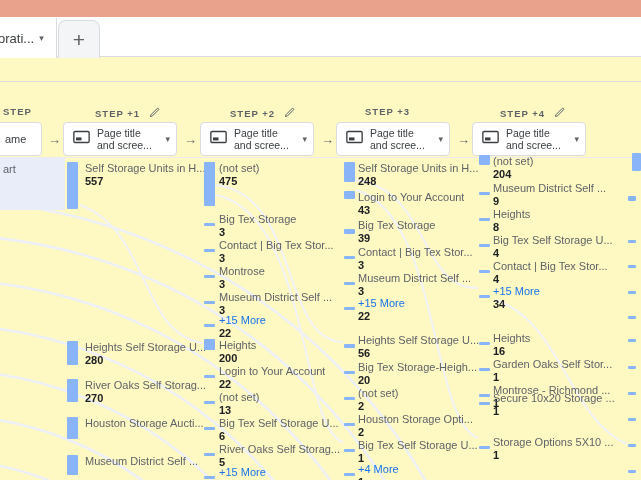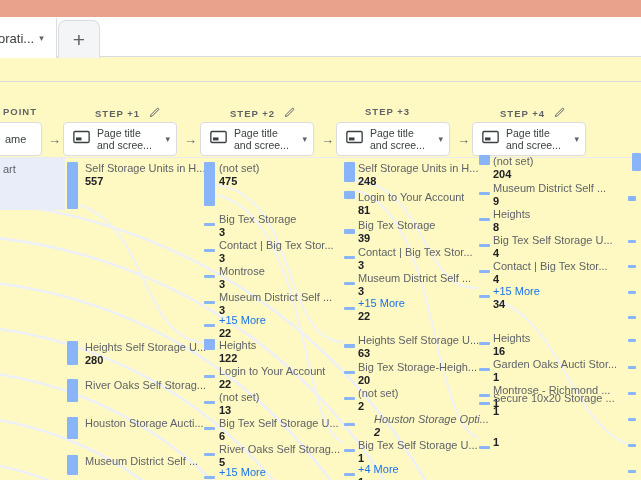--- a/index.html
+++ b/index.html
@@ -61,21 +61,21 @@
       <span class="tab-caret">▾</span>
     </div>
     <div class="tab-add">
       <span class="plus">+</span>
     </div>
   </div>
 
   <div id="bar2"></div>
 
   <div class="colhead" style="left:3px;">
-    <span>POINT</span>
+    <span>STEP</span>
   </div>
   <div class="colhead" style="left:95px;">
     <span>STEP +1</span>
     <span class="pencil"><svg width="12" height="12" viewBox="0 0 24 24" fill="none" stroke="#5f6368" stroke-width="2">
           <path d="M3 21l3.5-.8L20 6.7 17.3 4 3.8 17.5 3 21z"></path>
         </svg></span>
   </div>
   <div class="colhead" style="left:230px;">
     <span>STEP +2</span>
     <span class="pencil"><svg width="12" height="12" viewBox="0 0 24 24" fill="none" stroke="#5f6368" stroke-width="2">
@@ -191,20 +191,21 @@
         <div class="bar" style="height: 24px; background: rgb(138, 180, 248);"></div>
         <div class="ntxt" style="margin-left: 7px;">
           <div class="nlabel">Heights Self Storage U...</div>
           <div class="ncount">280</div>
         </div>
       </div>
       <div class="node" style="left: 67px; top: 379px;">
         <div class="bar" style="height: 23px; background: rgb(138, 180, 248);"></div>
         <div class="ntxt" style="margin-left: 7px;">
           <div class="nlabel">River Oaks Self Storag...</div>
+          <div class="ncount">270</div>
         </div>
       </div>
       <div class="node" style="left: 67px; top: 417px;">
         <div class="bar" style="height: 22px; background: rgb(138, 180, 248);"></div>
         <div class="ntxt" style="margin-left: 7px;">
           <div class="nlabel">Houston Storage Aucti...</div>
         </div>
       </div>
       <div class="node" style="left: 67px; top: 455px;">
         <div class="bar" style="height: 20px; background: rgb(138, 180, 248);"></div>
@@ -251,21 +252,21 @@
         <div class="bar" style="height: 3px; background: rgb(138, 180, 248); margin-top: 10px;"></div>
         <div class="ntxt" style="margin-left: 4px;">
           <div class="nlabel more">+15 More</div>
           <div class="ncount">22</div>
         </div>
       </div>
       <div class="node" style="left: 204px; top: 339px;">
         <div class="bar" style="height: 11px; background: rgb(138, 180, 248);"></div>
         <div class="ntxt" style="margin-left: 4px;">
           <div class="nlabel">Heights</div>
-          <div class="ncount">122</div>
+          <div class="ncount">200</div>
         </div>
       </div>
       <div class="node" style="left: 204px; top: 365px;">
         <div class="bar" style="height: 3px; background: rgb(138, 180, 248); margin-top: 10px;"></div>
         <div class="ntxt" style="margin-left: 4px;">
           <div class="nlabel">Login to Your Account</div>
           <div class="ncount">22</div>
         </div>
       </div>
       <div class="node" style="left: 204px; top: 391px;">
@@ -299,21 +300,21 @@
         <div class="bar" style="height: 20px; background: rgb(138, 180, 248);"></div>
         <div class="ntxt" style="margin-left: 3px;">
           <div class="nlabel">Self Storage Units in H...</div>
           <div class="ncount">248</div>
         </div>
       </div>
       <div class="node" style="left: 344px; top: 191px;">
         <div class="bar" style="height: 8px; background: rgb(138, 180, 248);"></div>
         <div class="ntxt" style="margin-left: 3px;">
           <div class="nlabel">Login to Your Account</div>
-          <div class="ncount">81</div>
+          <div class="ncount">43</div>
         </div>
       </div>
       <div class="node" style="left: 344px; top: 219px;">
         <div class="bar" style="height: 5px; background: rgb(138, 180, 248); margin-top: 10px;"></div>
         <div class="ntxt" style="margin-left: 3px;">
           <div class="nlabel">Big Tex Storage</div>
           <div class="ncount">39</div>
         </div>
       </div>
       <div class="node" style="left: 344px; top: 246px;">
@@ -334,40 +335,40 @@
         <div class="bar" style="height: 3px; background: rgb(138, 180, 248); margin-top: 10px;"></div>
         <div class="ntxt" style="margin-left: 3px;">
           <div class="nlabel more">+15 More</div>
           <div class="ncount">22</div>
         </div>
       </div>
       <div class="node" style="left: 344px; top: 334px;">
         <div class="bar" style="height: 4px; background: rgb(138, 180, 248); margin-top: 10px;"></div>
         <div class="ntxt" style="margin-left: 3px;">
           <div class="nlabel">Heights Self Storage U...</div>
-          <div class="ncount">63</div>
+          <div class="ncount">56</div>
         </div>
       </div>
       <div class="node" style="left: 344px; top: 361px;">
         <div class="bar" style="height: 3px; background: rgb(138, 180, 248); margin-top: 10px;"></div>
         <div class="ntxt" style="margin-left: 3px;">
           <div class="nlabel">Big Tex Storage-Heigh...</div>
           <div class="ncount">20</div>
         </div>
       </div>
       <div class="node" style="left: 344px; top: 387px;">
         <div class="bar" style="height: 3px; background: rgb(138, 180, 248); margin-top: 10px;"></div>
         <div class="ntxt" style="margin-left: 3px;">
           <div class="nlabel">(not set)</div>
           <div class="ncount">2</div>
         </div>
       </div>
       <div class="node" style="left: 344px; top: 413px;">
         <div class="bar" style="height: 3px; background: rgb(138, 180, 248); margin-top: 10px;"></div>
-        <div class="ntxt" style="margin-left: 19px; font-style: italic;">
+        <div class="ntxt" style="margin-left: 3px;">
           <div class="nlabel">Houston Storage Opti...</div>
           <div class="ncount">2</div>
         </div>
       </div>
       <div class="node" style="left: 344px; top: 439px;">
         <div class="bar" style="height: 3px; background: rgb(138, 180, 248); margin-top: 10px;"></div>
         <div class="ntxt" style="margin-left: 3px;">
           <div class="nlabel">Big Tex Self Storage U...</div>
           <div class="ncount">1</div>
         </div>
@@ -424,41 +425,42 @@
       <div class="node" style="left: 479px; top: 332px;">
         <div class="bar" style="height: 3px; background: rgb(138, 180, 248); margin-top: 10px;"></div>
         <div class="ntxt" style="margin-left: 3px;">
           <div class="nlabel">Heights</div>
           <div class="ncount">16</div>
         </div>
       </div>
       <div class="node" style="left: 479px; top: 358px;">
         <div class="bar" style="height: 3px; background: rgb(138, 180, 248); margin-top: 10px;"></div>
         <div class="ntxt" style="margin-left: 3px;">
-          <div class="nlabel">Garden Oaks Aucti Stor...</div>
+          <div class="nlabel">Garden Oaks Self Stor...</div>
           <div class="ncount">1</div>
         </div>
       </div>
       <div class="node" style="left: 479px; top: 384px;">
         <div class="bar" style="height: 3px; background: rgb(138, 180, 248); margin-top: 10px;"></div>
         <div class="ntxt" style="margin-left: 3px;">
           <div class="nlabel">Montrose - Richmond ...</div>
           <div class="ncount">1</div>
         </div>
       </div>
       <div class="node" style="left: 479px; top: 392px;">
         <div class="bar" style="height: 3px; background: rgb(138, 180, 248); margin-top: 10px;"></div>
         <div class="ntxt" style="margin-left: 3px;">
           <div class="nlabel">Secure 10x20 Storage ...</div>
           <div class="ncount">1</div>
         </div>
       </div>
       <div class="node" style="left: 479px; top: 436px;">
         <div class="bar" style="height: 3px; background: rgb(138, 180, 248); margin-top: 10px;"></div>
         <div class="ntxt" style="margin-left: 3px;">
+          <div class="nlabel">Storage Options 5X10 ...</div>
           <div class="ncount">1</div>
         </div>
       </div>
       <div class="edge-mark" style="left: 632px; top: 153px; width: 9px; height: 18px; background: rgb(138, 180, 248);"></div>
       <div class="edge-mark" style="left: 628px; top: 196px; width: 8px; height: 5px; background: rgb(138, 180, 248);"></div>
       <div class="edge-mark" style="left: 628px; top: 240px; width: 8px; height: 3px; background: rgb(138, 180, 248);"></div>
       <div class="edge-mark" style="left: 628px; top: 265px; width: 8px; height: 3px; background: rgb(138, 180, 248);"></div>
       <div class="edge-mark" style="left: 628px; top: 291px; width: 8px; height: 3px; background: rgb(138, 180, 248);"></div>
       <div class="edge-mark" style="left: 628px; top: 316px; width: 8px; height: 3px; background: rgb(138, 180, 248);"></div>
       <div class="edge-mark" style="left: 628px; top: 339px; width: 8px; height: 3px; background: rgb(138, 180, 248);"></div>

